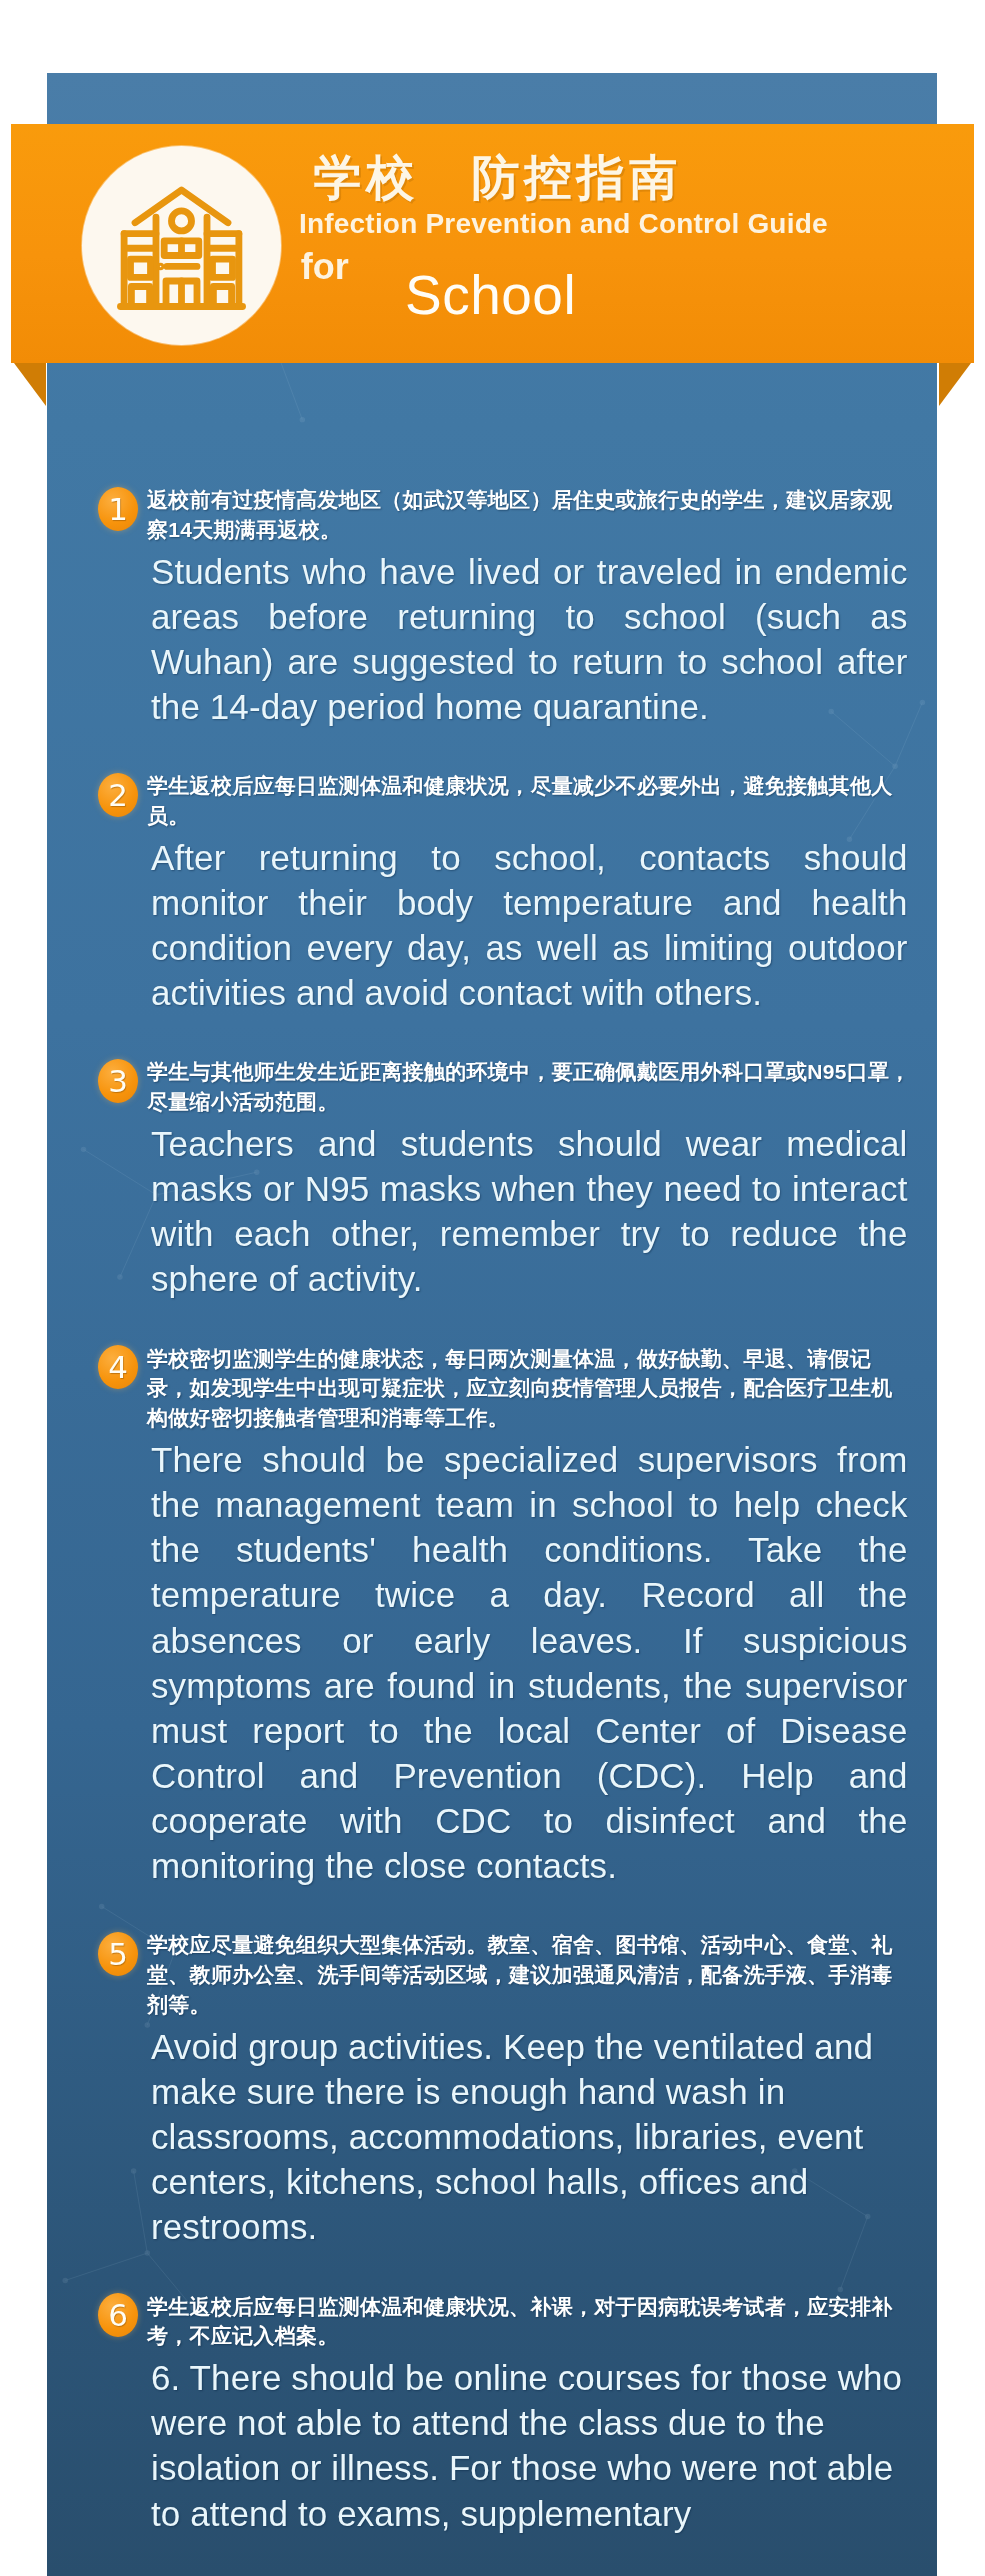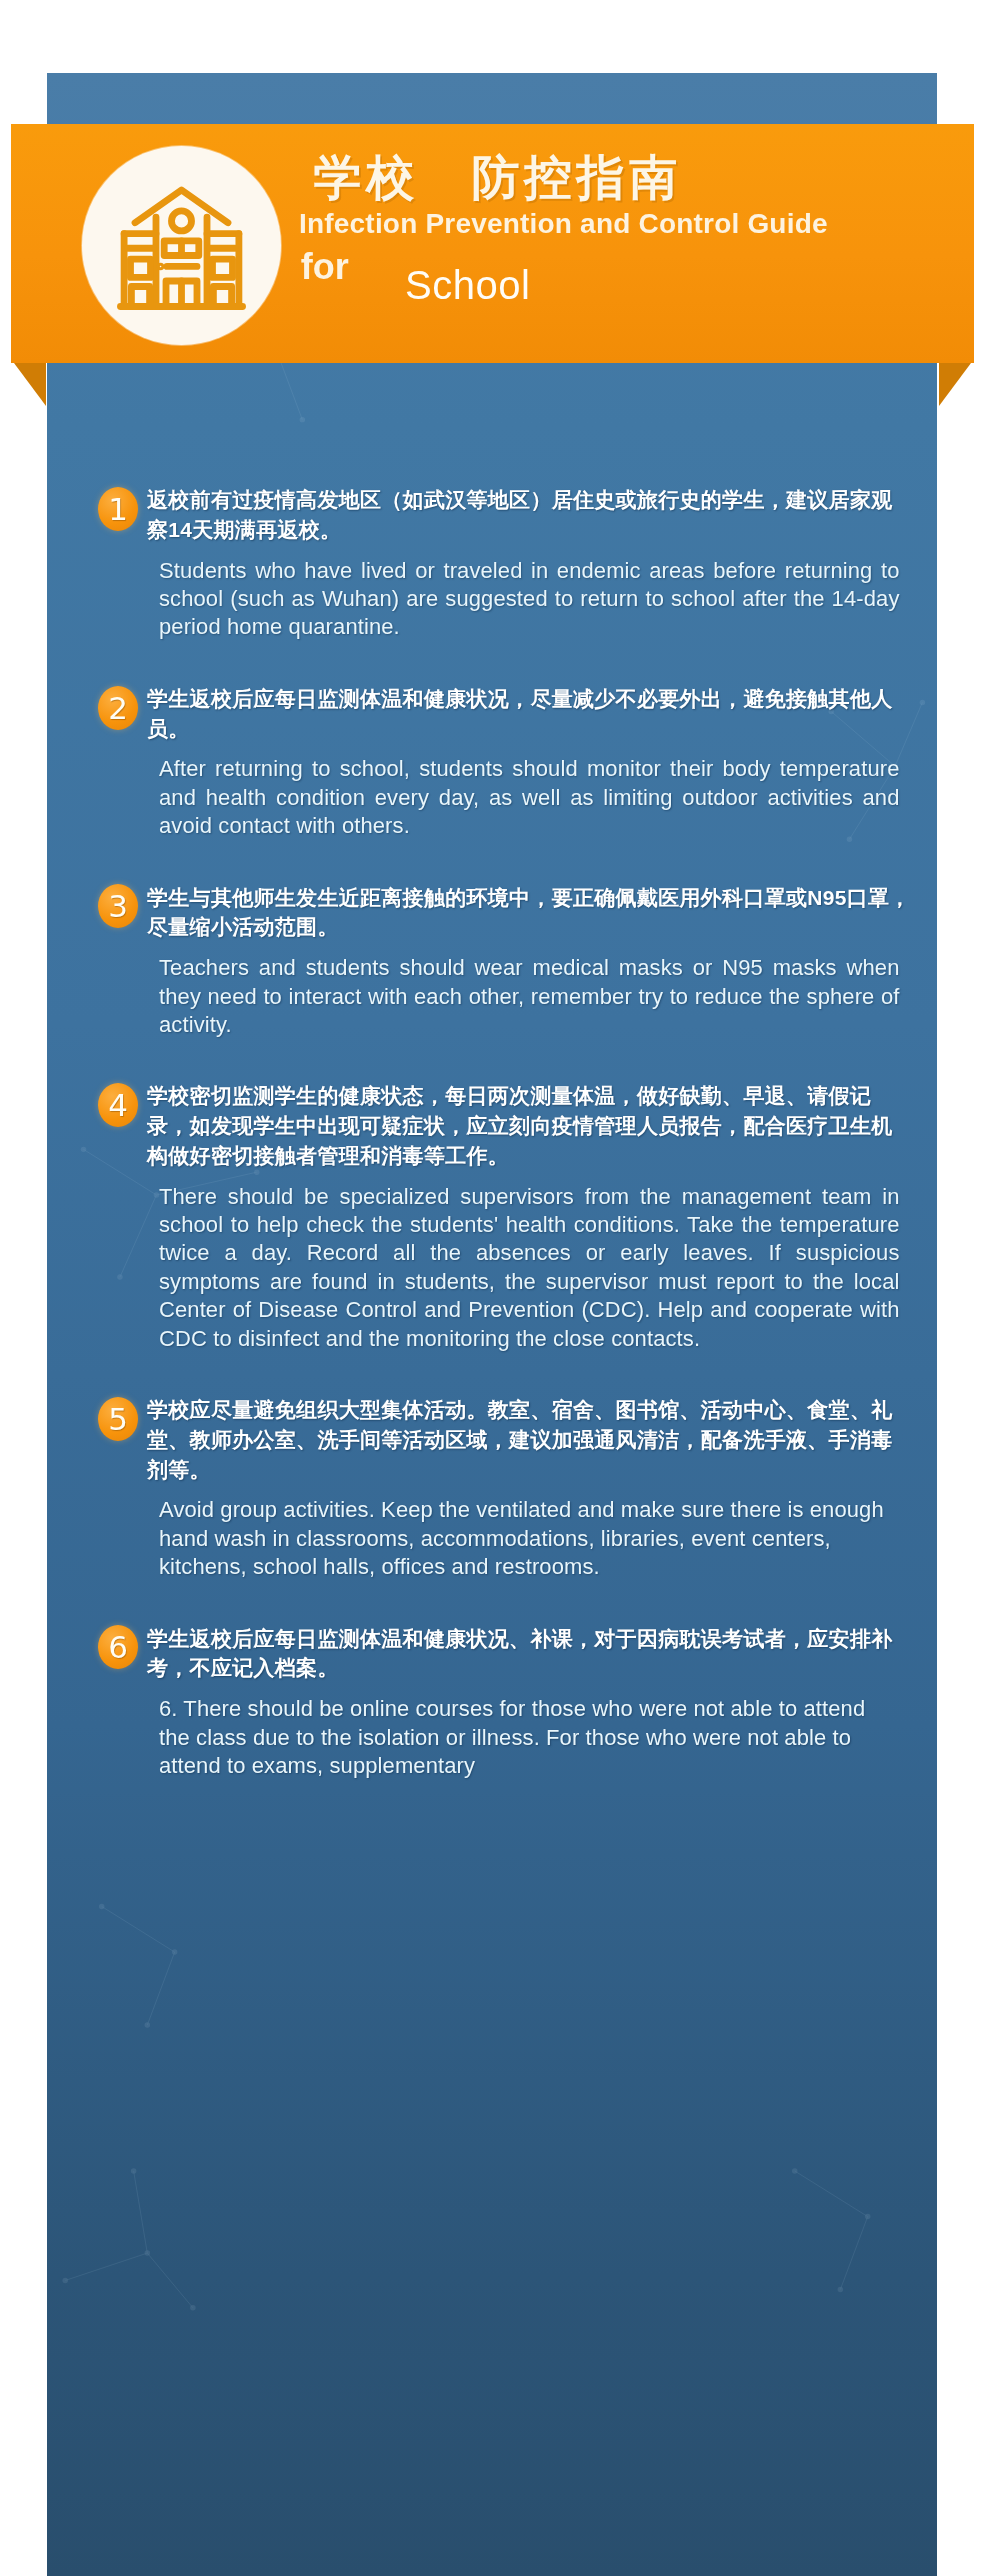--- a/index.html
+++ b/index.html
@@ -116,21 +116,21 @@
     left: 1.8px;
     top: 109px;
     font-size: 36px;
     font-weight: bold;
     color: #fdf3e0;
   }
   .title-school {
     position: absolute;
     left: 106px;
     top: 126px;
-    font-size: 40px;
+    font-size: 55px;
     color: #fffdf7;
     letter-spacing: 0.5px;
   }
 
   
   .items {
     position: absolute;
     left: 0;
     top: 412px;
     width: 890px;
@@ -162,27 +162,27 @@
     color: #ffffff;
     font-size: 21px;
     line-height: 1.42;
     font-weight: bold;
     letter-spacing: 0.3px;
     text-shadow: 0.9px 0.9px 1.8px rgba(0,30,60,.45);
     margin: 0 0 1.8px 0;
   }
   .en {
     color: #e9f6fb;
-    font-size: 22px;
+    font-size: 35px;
     line-height: 1.29;
     text-align: justify;
     text-justify: inter-word;
     letter-spacing: 0.1px;
     text-shadow: 0.9px 0.9px 1.8px rgba(0,30,60,.40);
-    margin: 12px;
+    margin: 4px;
   }
   .en.nojust { text-align: left; }
 </style>
 </head>
 <body>
 
 <div class="poster">
 
   <svg class="netlines" viewBox="0 0 976 2744" preserveAspectRatio="none">
     <g stroke="#bcd8ea" stroke-width="1" fill="none" opacity="0.55">
@@ -227,21 +227,21 @@
 
     <div class="item">
       <div class="badge">1</div>
       <p class="cn">返校前有过疫情高发地区（如武汉等地区）居住史或旅行史的学生，建议居家观察14天期满再返校。</p>
       <p class="en">Students who have lived or traveled in endemic areas before returning to school (such as Wuhan) are suggested to return to school after the 14-day period home quarantine.</p>
     </div>
 
     <div class="item">
       <div class="badge">2</div>
       <p class="cn">学生返校后应每日监测体温和健康状况，尽量减少不必要外出，避免接触其他人员。</p>
-      <p class="en">After returning to school, students should monitor their body temperature and health condition every day, as well as limiting outdoor activities and avoid contact with others.</p>
+      <p class="en">After returning to school, contacts should monitor their body temperature and health condition every day, as well as limiting outdoor activities and avoid contact with others.</p>
     </div>
 
     <div class="item">
       <div class="badge">3</div>
       <p class="cn">学生与其他师生发生近距离接触的环境中，要正确佩戴医用外科口罩或N95口罩，尽量缩小活动范围。</p>
       <p class="en">Teachers and students should wear medical masks or N95 masks when they need to interact with each other, remember try to reduce the sphere of activity.</p>
     </div>
 
     <div class="item">
       <div class="badge">4</div>

